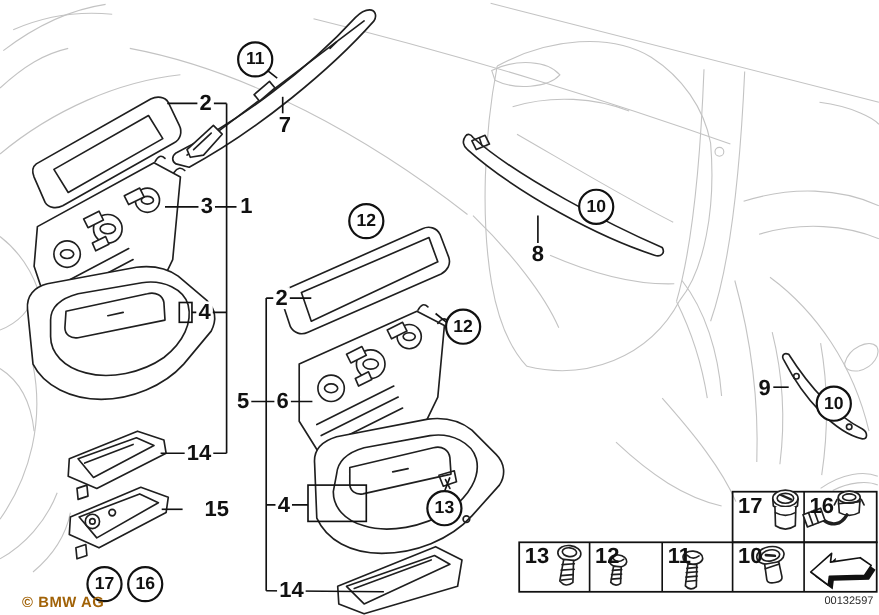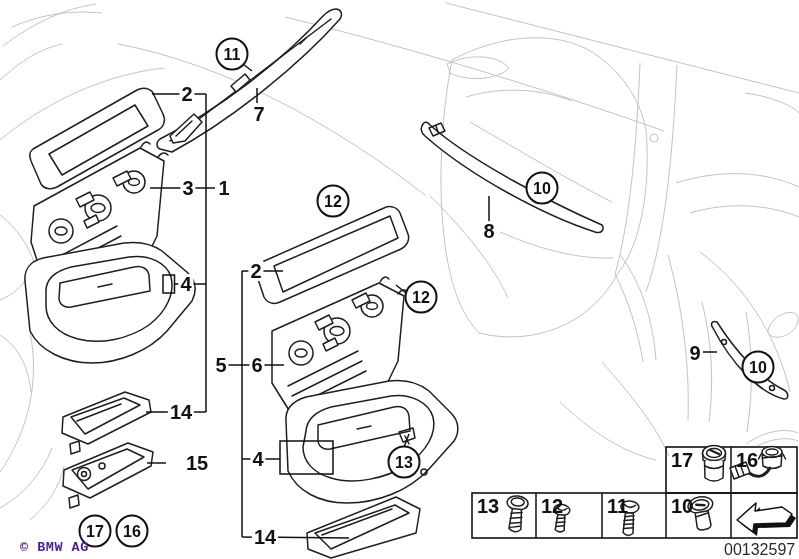--- a/index.html
+++ b/index.html
@@ -17,22 +17,22 @@
     font-weight:700;font-size:20px;line-height:1;color:#111;
     background:#fff;padding:0 2px;white-space:nowrap;
   }
   .circ{
     position:absolute;width:29px;height:29px;border:2.5px solid #111;border-radius:50%;
     background:#fff;transform:translate(-50%,-50%);
     display:flex;align-items:center;justify-content:center;
     font-weight:700;font-size:16px;color:#111;line-height:1;
   }
   .legnum{position:absolute;font-weight:700;font-size:20px;color:#111;line-height:1;}
-  .copyright{position:absolute;left:20px;top:540px;font-weight:700;font-size:13.5px;color:#4c1d95;letter-spacing:.5px;font-family:Liberation Mono, monospace;}
-  .partnum{position:absolute;left:724px;top:541px;width:70px;text-align:right;font-size:16px;color:#2a2a2a;}
+  .copyright{position:absolute;left:20px;top:540px;font-weight:700;font-size:13.5px;color:#a16207;letter-spacing:.5px;}
+  .partnum{position:absolute;left:724px;top:541px;width:70px;text-align:right;font-size:10px;color:#2a2a2a;}
 </style>
 </head>
 <body>
 
 <div id="stage">
 
   <svg id="art" width="799" height="559" viewBox="0 0 799 559">
 
     <g>
       <path class="f" d="M3,46 C32,24 62,9 96,4"></path>

